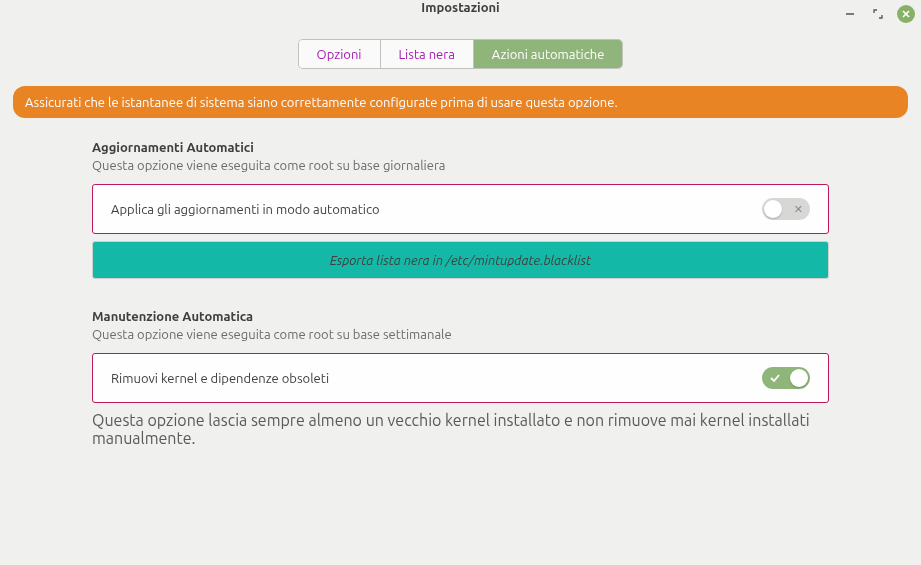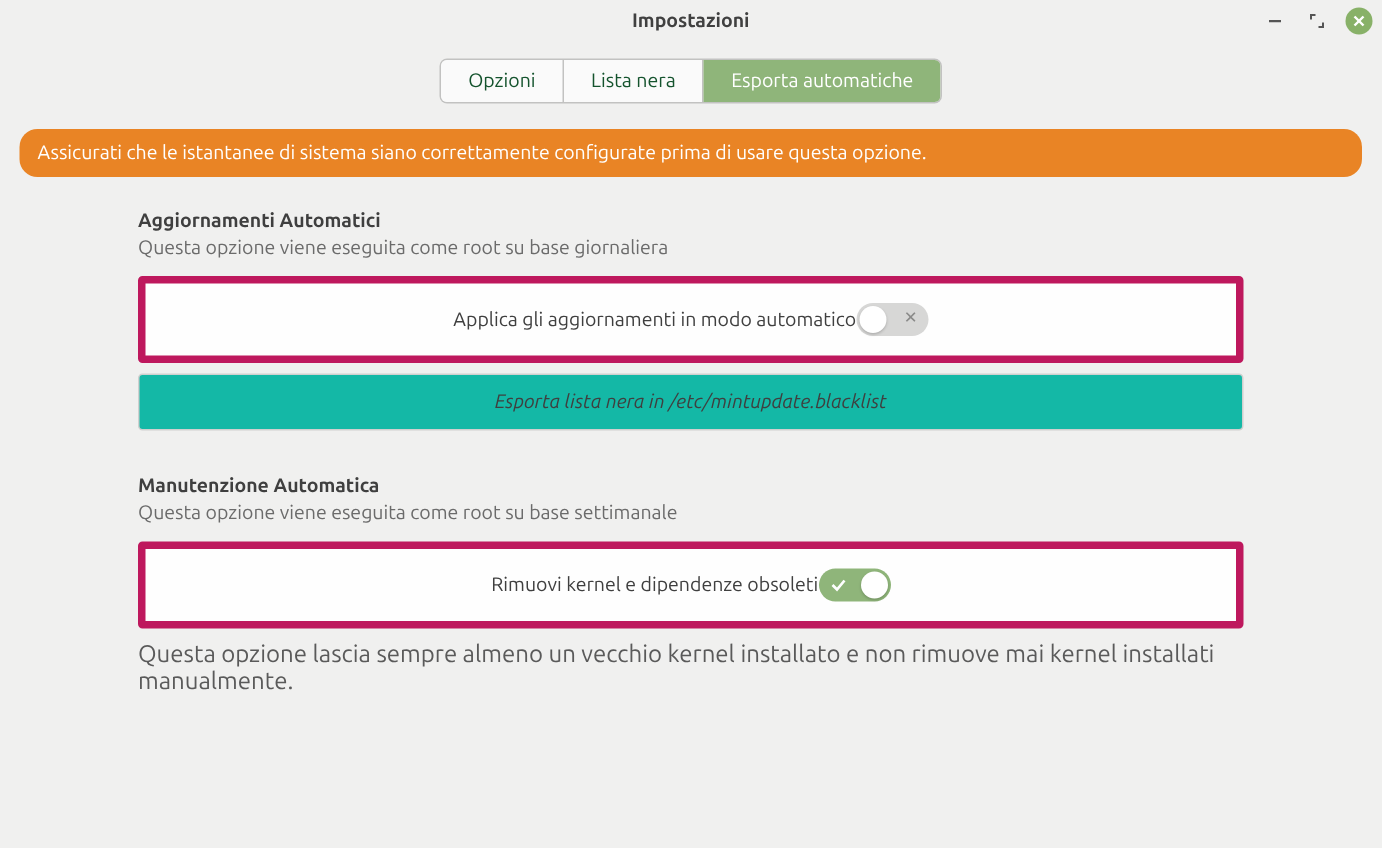--- a/index.html
+++ b/index.html
@@ -1,58 +1,58 @@
 <!DOCTYPE html>
 <html><head>
 <meta charset="utf-8">
 <style>
   * { box-sizing: border-box; margin: 0; padding: 0; font-family: "Ubuntu", "Noto Sans", sans-serif; }
   body { background: #f0f0ef; width: 921px; height: 565px; overflow: hidden; }
 
   .titlebar {
-    height: 28px; display: flex; align-items: center; justify-content: center;
+    height: 28px; display: flex; align-items: flex-start; justify-content: center;
     position: relative; color: #404040; font-size: 13px; font-weight: 600;
   }
   .titlebar .controls {
     position: absolute; right: 6px; top: 0; height: 28px;
     display: flex; align-items: center; gap: 10px;
   }
   .tb-btn {
     width: 18px; height: 18px; display: flex; align-items: center; justify-content: center;
     font-size: 12px; color: #555; cursor: pointer; border-radius: 9px;
   }
   .tb-btn.close { background: #88b168; color: #fff; font-size: 11px; }
   .tb-btn.close svg { width: 10px; height: 10px; }
 
   .tabbar { display: flex; justify-content: center; padding: 12px 0 18px; }
   .tabs {
     display: flex; border-radius: 4px; overflow: hidden;
     box-shadow: 0 0 0 1px #c2c2c1;
   }
   .tab {
-    padding: 7px 18px; font-size: 13px; background: #fafafa; color: #14532d;
+    padding: 7px 18px; font-size: 13px; background: #fafafa; color: #a21caf;
     border-right: 1px solid #c2c2c1; cursor: pointer;
   }
   .tab:last-child { border-right: none; }
   .tab.active { background: #8fb57a; color: #fff; }
 
   .warning-bar {
     background: #e98425; color: #fff; font-size: 13px;
     padding: 9px 12px; margin: 0 13px 22px; border-radius: 12px;
   }
 
   .content { padding: 0 92px; }
 
   .section { margin-bottom: 30px; }
   .section-title { font-weight: 700; font-size: 13px; color: #3f3f3f; margin-bottom: 4px; }
   .section-sub   { font-size: 13px; color: #6b6b6b; margin-bottom: 12px; }
 
   .panel {
-    background: #fefefe; border: 5px solid #be185d; border-radius: 3px;
-    padding: 13px 18px; display: flex; align-items: center; justify-content: center;
+    background: #fefefe; border: 1px solid #be185d; border-radius: 3px;
+    padding: 13px 18px; display: flex; align-items: center; justify-content: space-between;
     font-size: 13px; color: #3f3f3f; margin-bottom: 7px;
   }
 
   .button-row {
     background: #14b8a6; border: 1px solid #d0d0cf; border-radius: 3px;
     padding: 11px 18px; text-align: center; font-size: 13px; color: #3f3f3f;
     cursor: pointer;
     font-style: italic;
   }
 
@@ -102,21 +102,21 @@
           <line x1="8" y1="2" x2="2" y2="8" stroke="#fff" stroke-width="1.6"></line>
         </svg>
     </div>
   </div>
 </div>
 
 <div class="tabbar">
   <div class="tabs">
     <div class="tab">Opzioni</div>
     <div class="tab">Lista nera</div>
-    <div class="tab active">Esporta automatiche</div>
+    <div class="tab active">Azioni automatiche</div>
   </div>
 </div>
 
 <div class="warning-bar">Assicurati che le istantanee di sistema siano correttamente configurate prima di usare questa opzione.</div>
 
 <div class="content">
 
   <div class="section">
     <div class="section-title">Aggiornamenti Automatici</div>
     <div class="section-sub">Questa opzione viene eseguita come root su base giornaliera</div>

